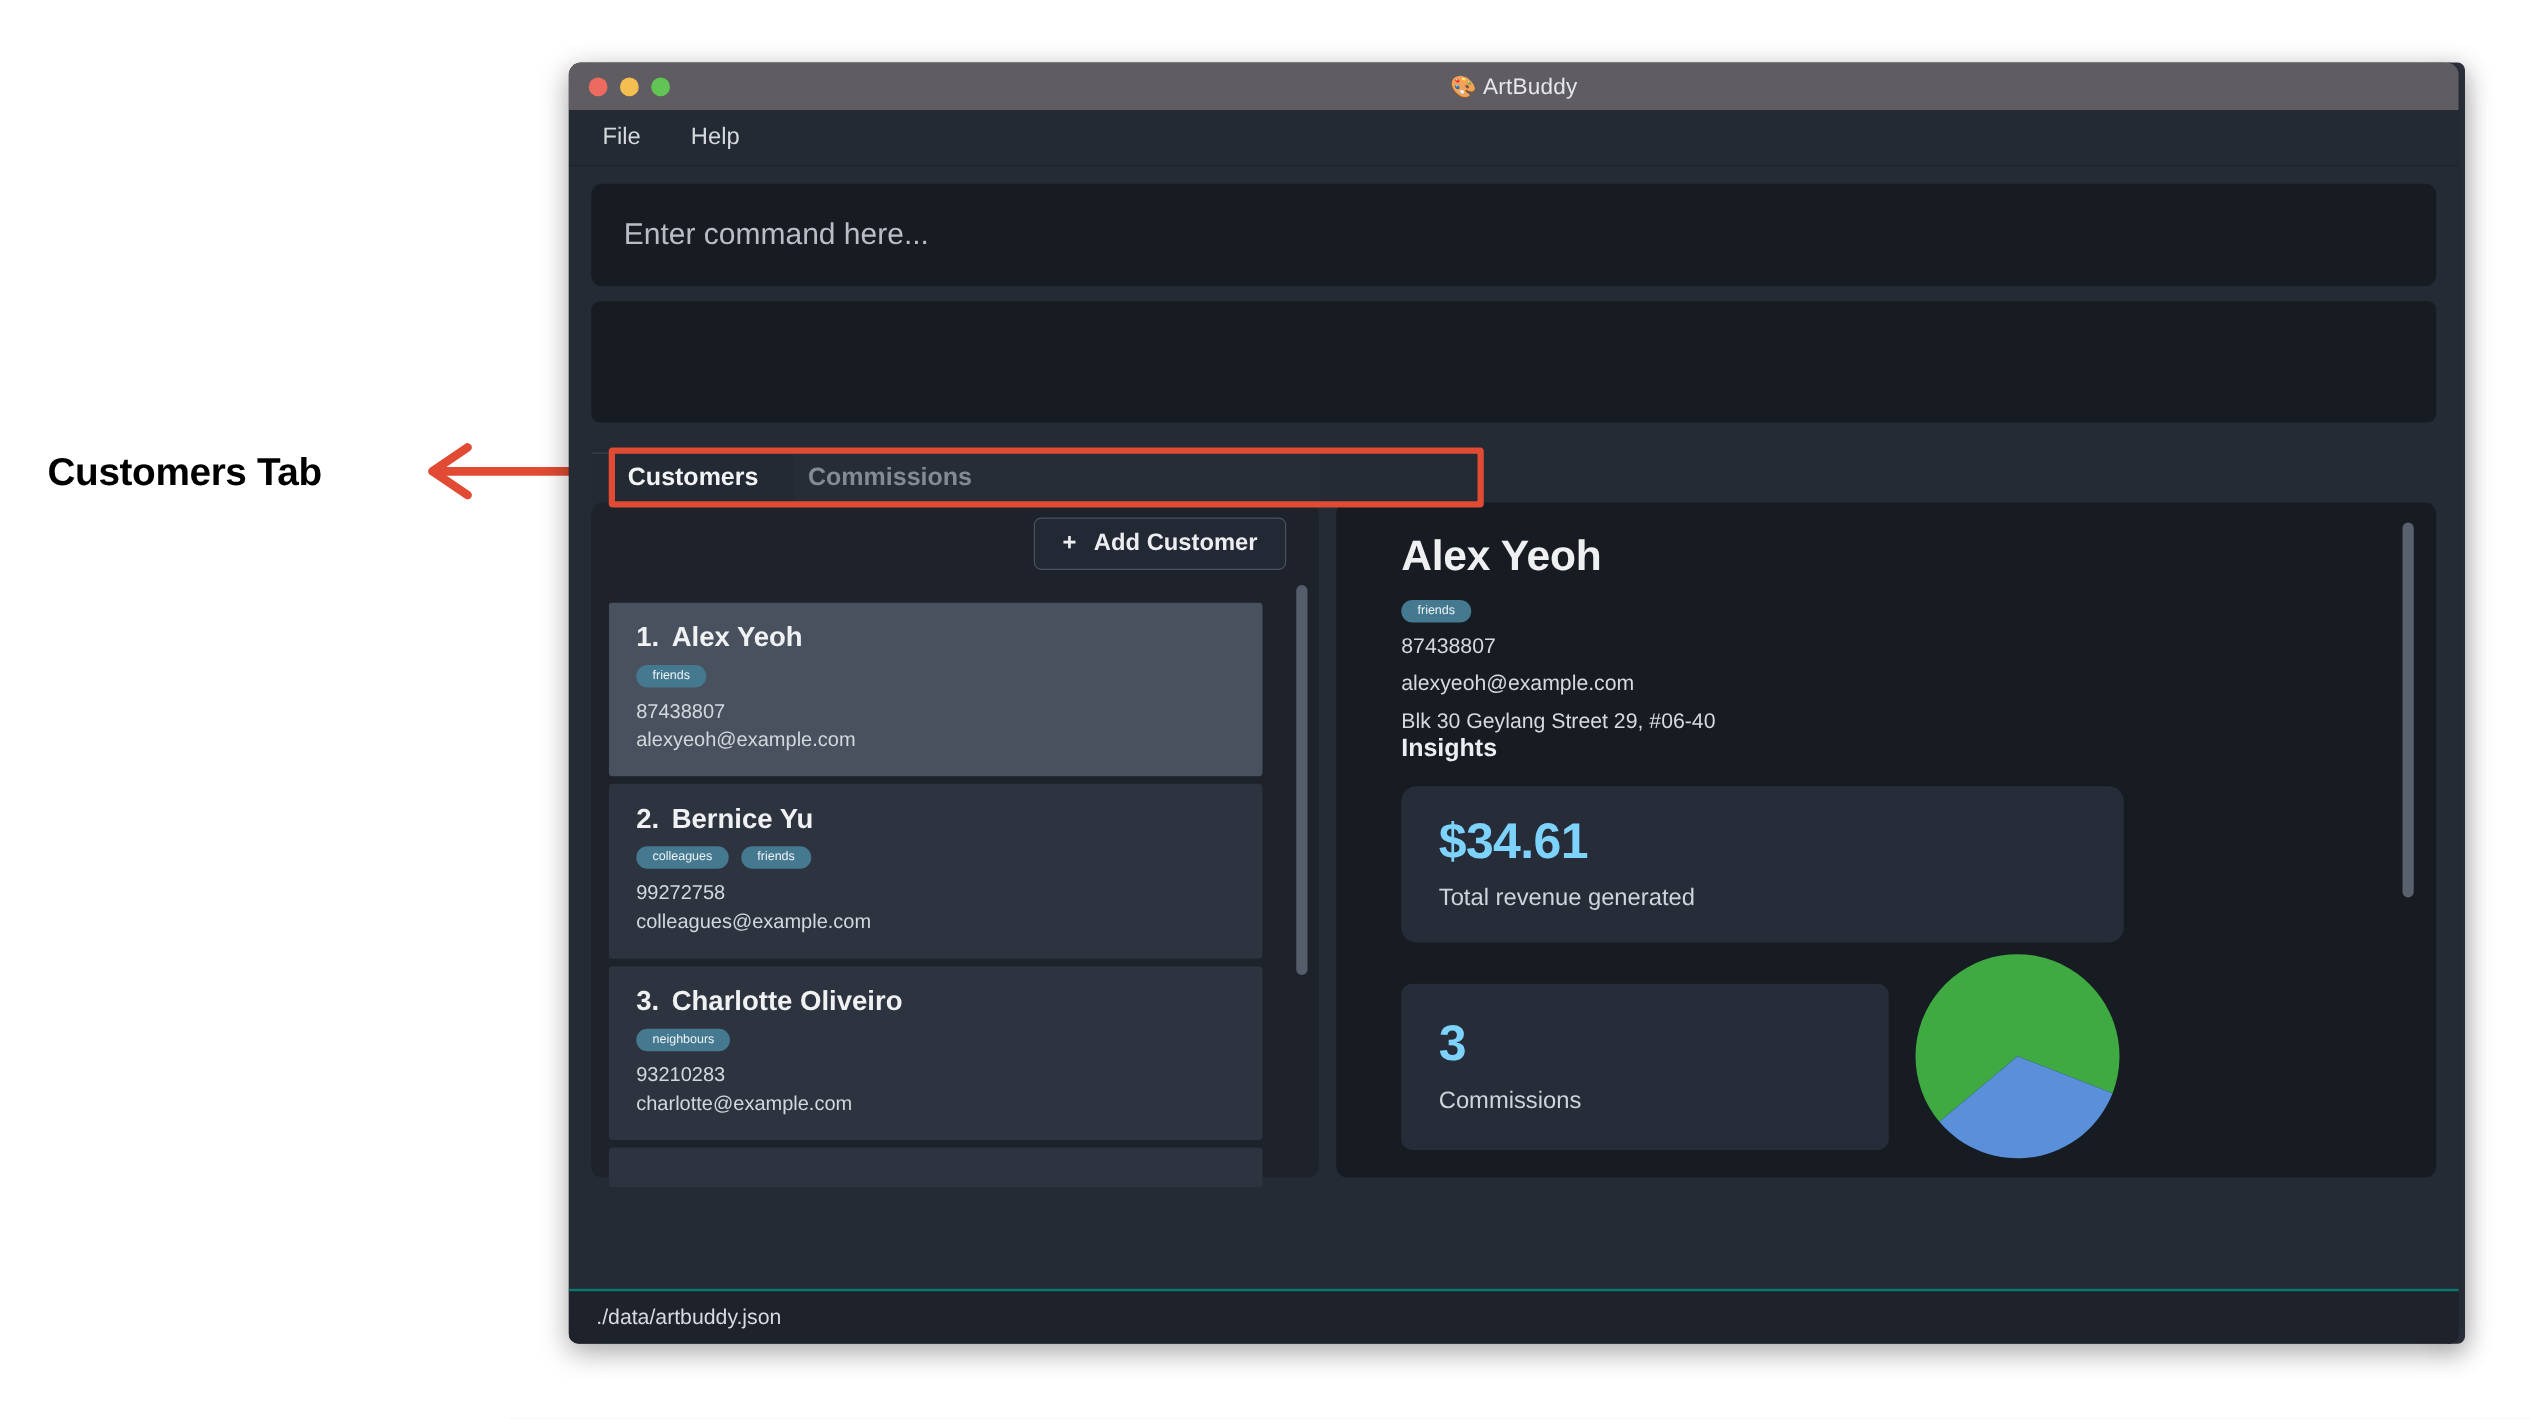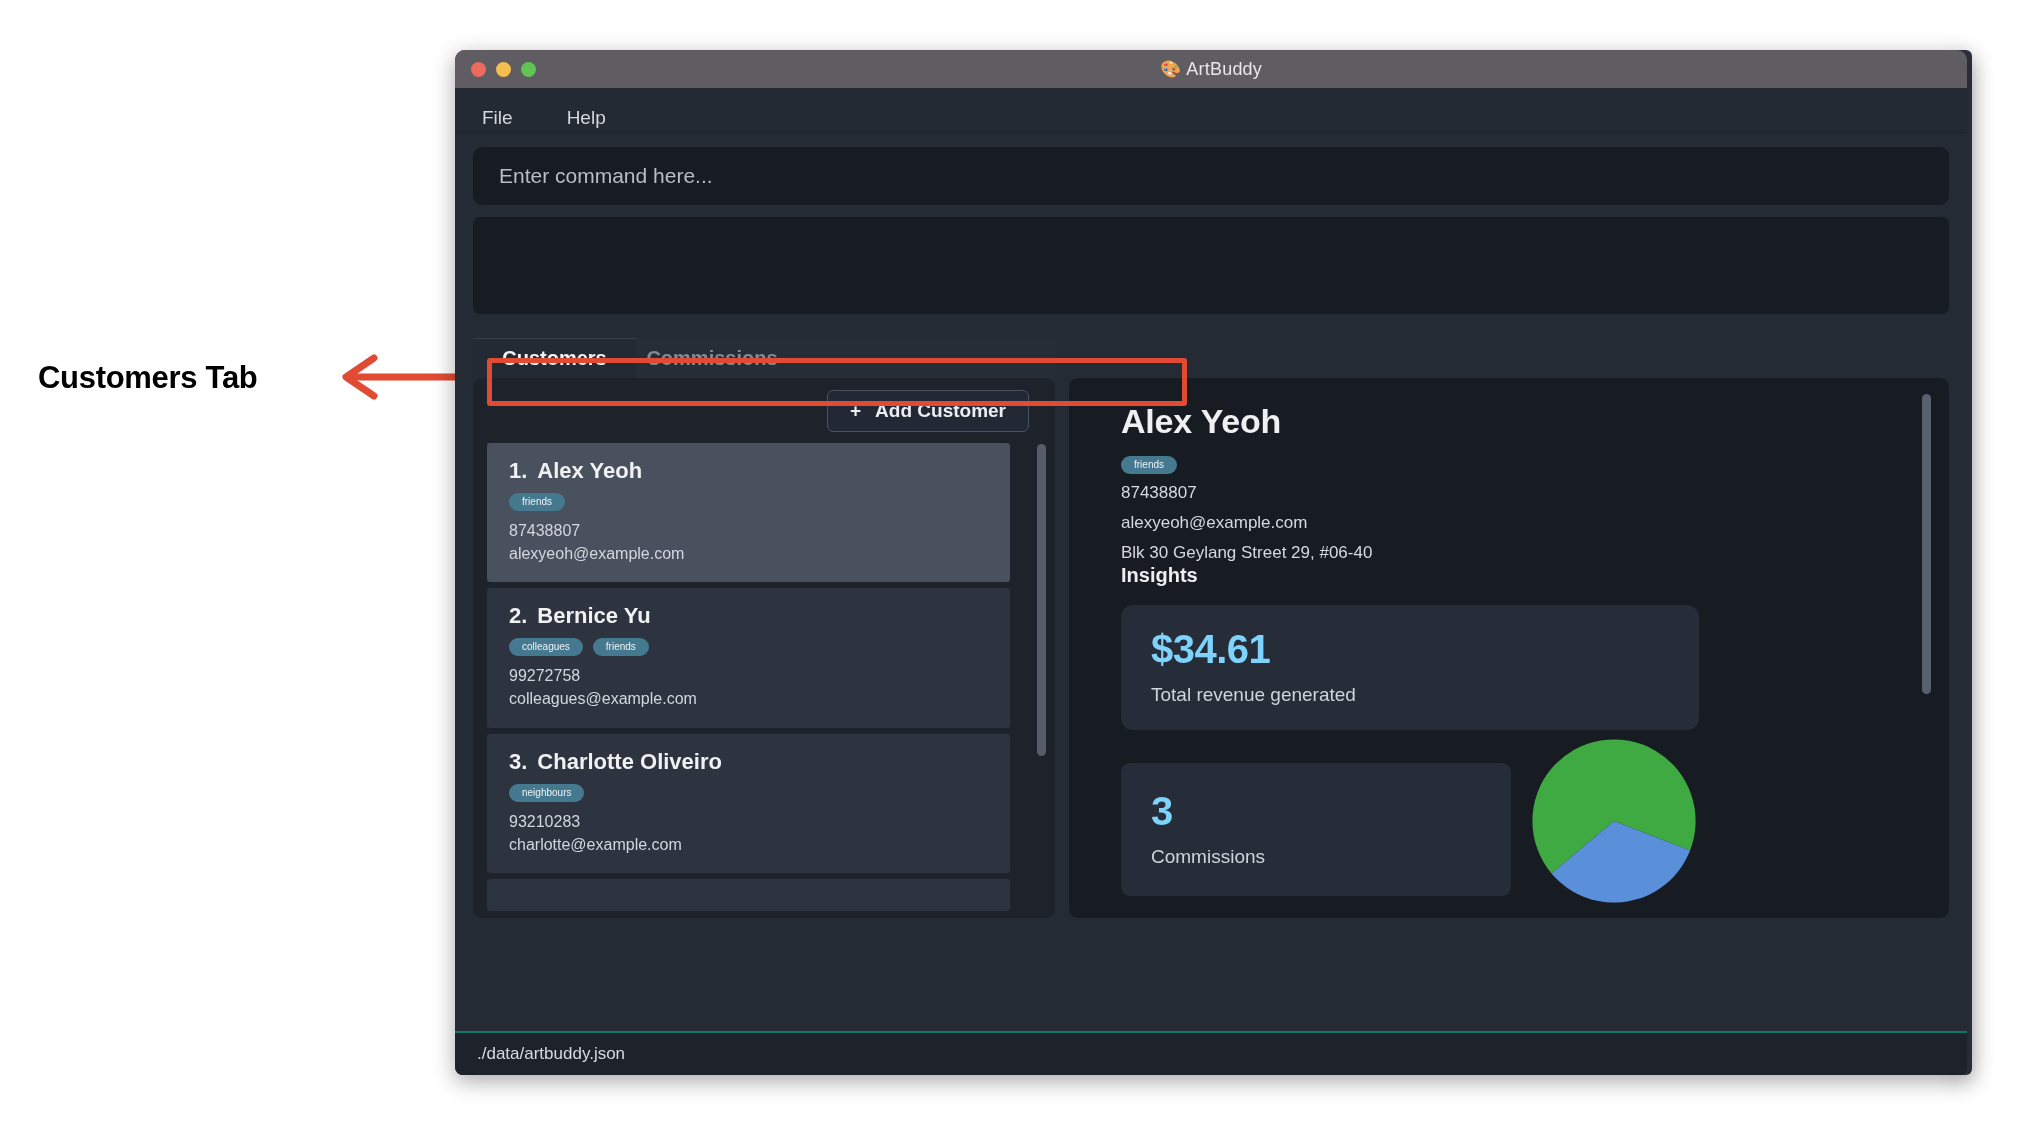--- a/index.html
+++ b/index.html
@@ -114,23 +114,23 @@
     color: #e6e7ea;
     letter-spacing: 0.2px;
   }
   #title-center .palette { font-size: 17px; margin-right: 5px; }
 
   
   #menubar {
     height: 44px;
     background: #242a33;
     display: flex;
-    align-items: flex-end;
+    align-items: center;
     padding-left: 22px;
-    gap: 44px;
+    gap: 30px;
     border-bottom: 1px solid #1e232b;
   }
   .menu-item {
     font-size: 19px;
     color: #d5d8dd;
     padding: 3px 5px;
     cursor: default;
   }
 
   
@@ -140,22 +140,22 @@
     height: 900px;
     box-sizing: border-box;
   }
 
   #command-box {
     height: 58px;
     background: #171b22;
     border-radius: 9px;
     display: flex;
     align-items: center;
-    padding: 0 26px;
-    font-size: 21px;
+    padding: 12px 26px;
+    font-size: 24px;
     color: #b9bdc6;
   }
 
   #result-box {
     margin-top: 12px;
     height: 97px;
     background: #171b22;
     border-radius: 7px;
   }
 
@@ -223,21 +223,21 @@
     font-weight: bold;
     padding: 9px 22px;
     display: flex;
     align-items: center;
     gap: 14px;
     cursor: pointer;
   }
 
   #card-scroll {
     position: relative;
-    margin-top: 11px;
+    margin-top: 26px;
     height: 468px;
     overflow: hidden;
   }
   .customer-card {
     background: #2d333f;
     border-radius: 3px;
     padding: 15px 0 17px 22px;
     margin-bottom: 6px;
     width: 523px;
     box-sizing: border-box;

